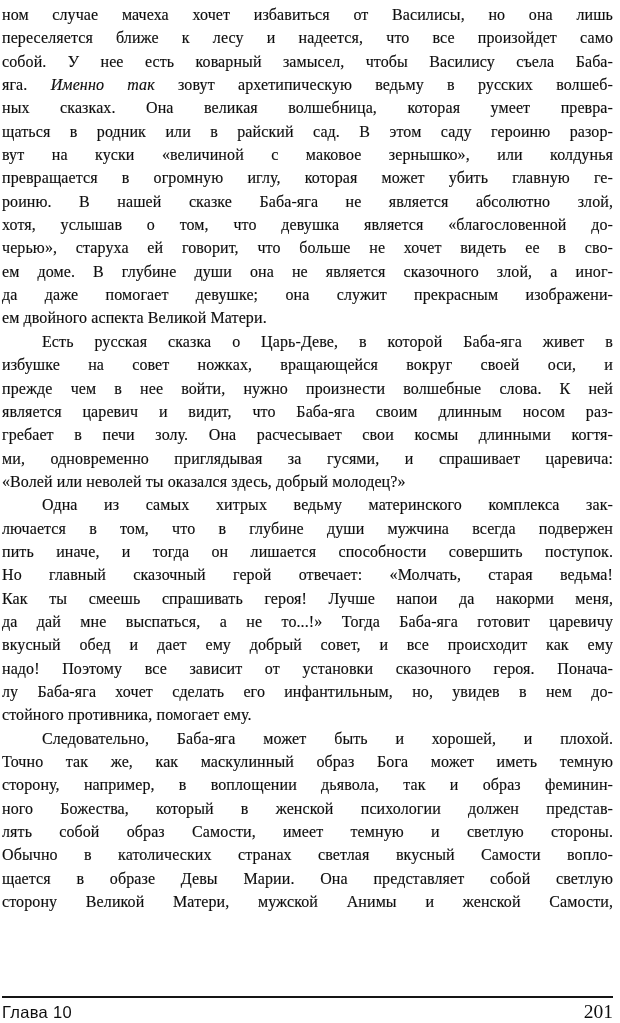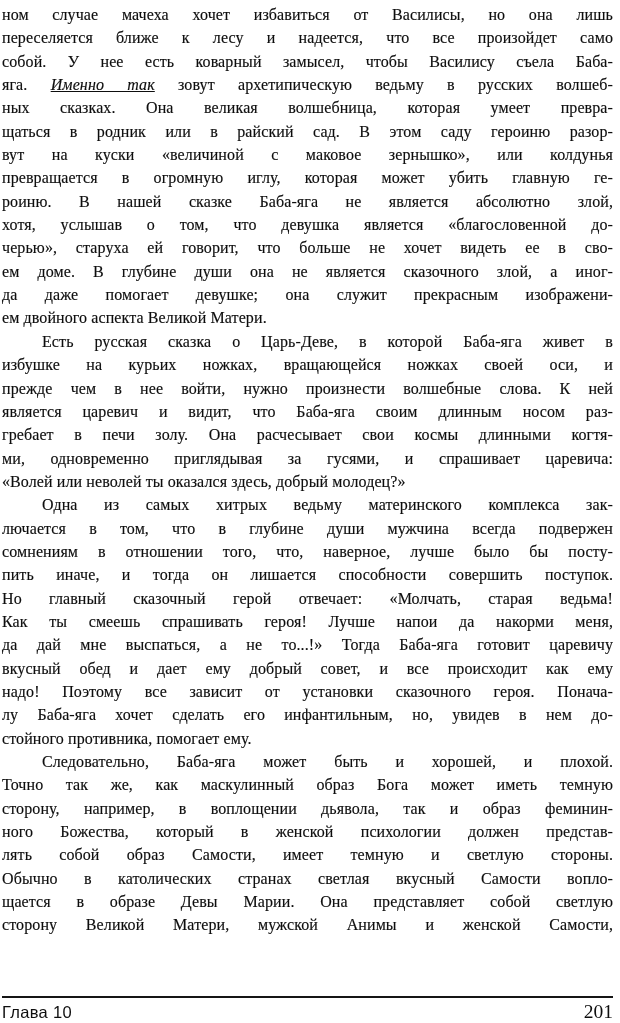--- a/index.html
+++ b/index.html
@@ -20,21 +20,21 @@
   .line {
     font-size: 16px;
     line-height: 23.35px;
     letter-spacing: 0.1px;
     text-align: justify;
     text-align-last: justify;
     -webkit-text-stroke: 0.15px currentColor;
   }
   .line.line-last { text-align-last: left; }
   .paragraph.indent .line.first { text-indent: 40px; }
-  .italic { font-style: italic; text-decoration: underline; }
+  .italic { font-style: italic; }
   .footer {
     position: absolute;
     left: 2px;
     right: 7px;
     top: 996px;
     border-top: 2px solid #151515;
     padding-top: 3px;
     display: flex;
     justify-content: space-between;
     align-items: baseline;
@@ -65,31 +65,30 @@
       <div class="line"><span>превращается в огромную иглу, которая может убить главную ге-</span></div>
       <div class="line"><span>роиню. В нашей сказке Баба-яга не является абсолютно злой,</span></div>
       <div class="line"><span>хотя, услышав о том, что девушка является «благословенной до-</span></div>
       <div class="line"><span>черью», старуха ей говорит, что больше не хочет видеть ее в сво-</span></div>
       <div class="line"><span>ем доме. В глубине души она не является сказочного злой, а иног-</span></div>
       <div class="line"><span>да даже помогает девушке; она служит прекрасным изображени-</span></div>
       <div class="line line-last"><span>ем двойного аспекта Великой Матери.</span></div>
     </div>
     <div class="paragraph indent">
       <div class="line first"><span>Есть русская сказка о Царь-Деве, в которой Баба-яга живет в</span></div>
-      <div class="line"><span>избушке на курьих ножках, вращающейся ножках своей оси, и</span></div>
+      <div class="line"><span>избушке на совет ножках, вращающейся вокруг своей оси, и</span></div>
       <div class="line"><span>прежде чем в нее войти, нужно произнести волшебные слова. К ней</span></div>
       <div class="line"><span>является царевич и видит, что Баба-яга своим длинным носом раз-</span></div>
       <div class="line"><span>гребает в печи золу. Она расчесывает свои космы длинными когтя-</span></div>
       <div class="line"><span>ми, одновременно приглядывая за гусями, и спрашивает царевича:</span></div>
       <div class="line line-last"><span>«Волей или неволей ты оказался здесь, добрый молодец?»</span></div>
     </div>
     <div class="paragraph indent">
       <div class="line first"><span>Одна из самых хитрых ведьму материнского комплекса зак-</span></div>
       <div class="line"><span>лючается в том, что в глубине души мужчина всегда подвержен</span></div>
-      <div class="line"><span>сомнениям в отношении того, что, наверное, лучше было бы посту-</span></div>
       <div class="line"><span>пить иначе, и тогда он лишается способности совершить поступок.</span></div>
       <div class="line"><span>Но главный сказочный герой отвечает: «Молчать, старая ведьма!</span></div>
       <div class="line"><span>Как ты смеешь спрашивать героя! Лучше напои да накорми меня,</span></div>
       <div class="line"><span>да дай мне выспаться, а не то...!» Тогда Баба-яга готовит царевичу</span></div>
       <div class="line"><span>вкусный обед и дает ему добрый совет, и все происходит как ему</span></div>
       <div class="line"><span>надо! Поэтому все зависит от установки сказочного героя. Понача-</span></div>
       <div class="line"><span>лу Баба-яга хочет сделать его инфантильным, но, увидев в нем до-</span></div>
       <div class="line line-last"><span>стойного противника, помогает ему.</span></div>
     </div>
     <div class="paragraph indent">

